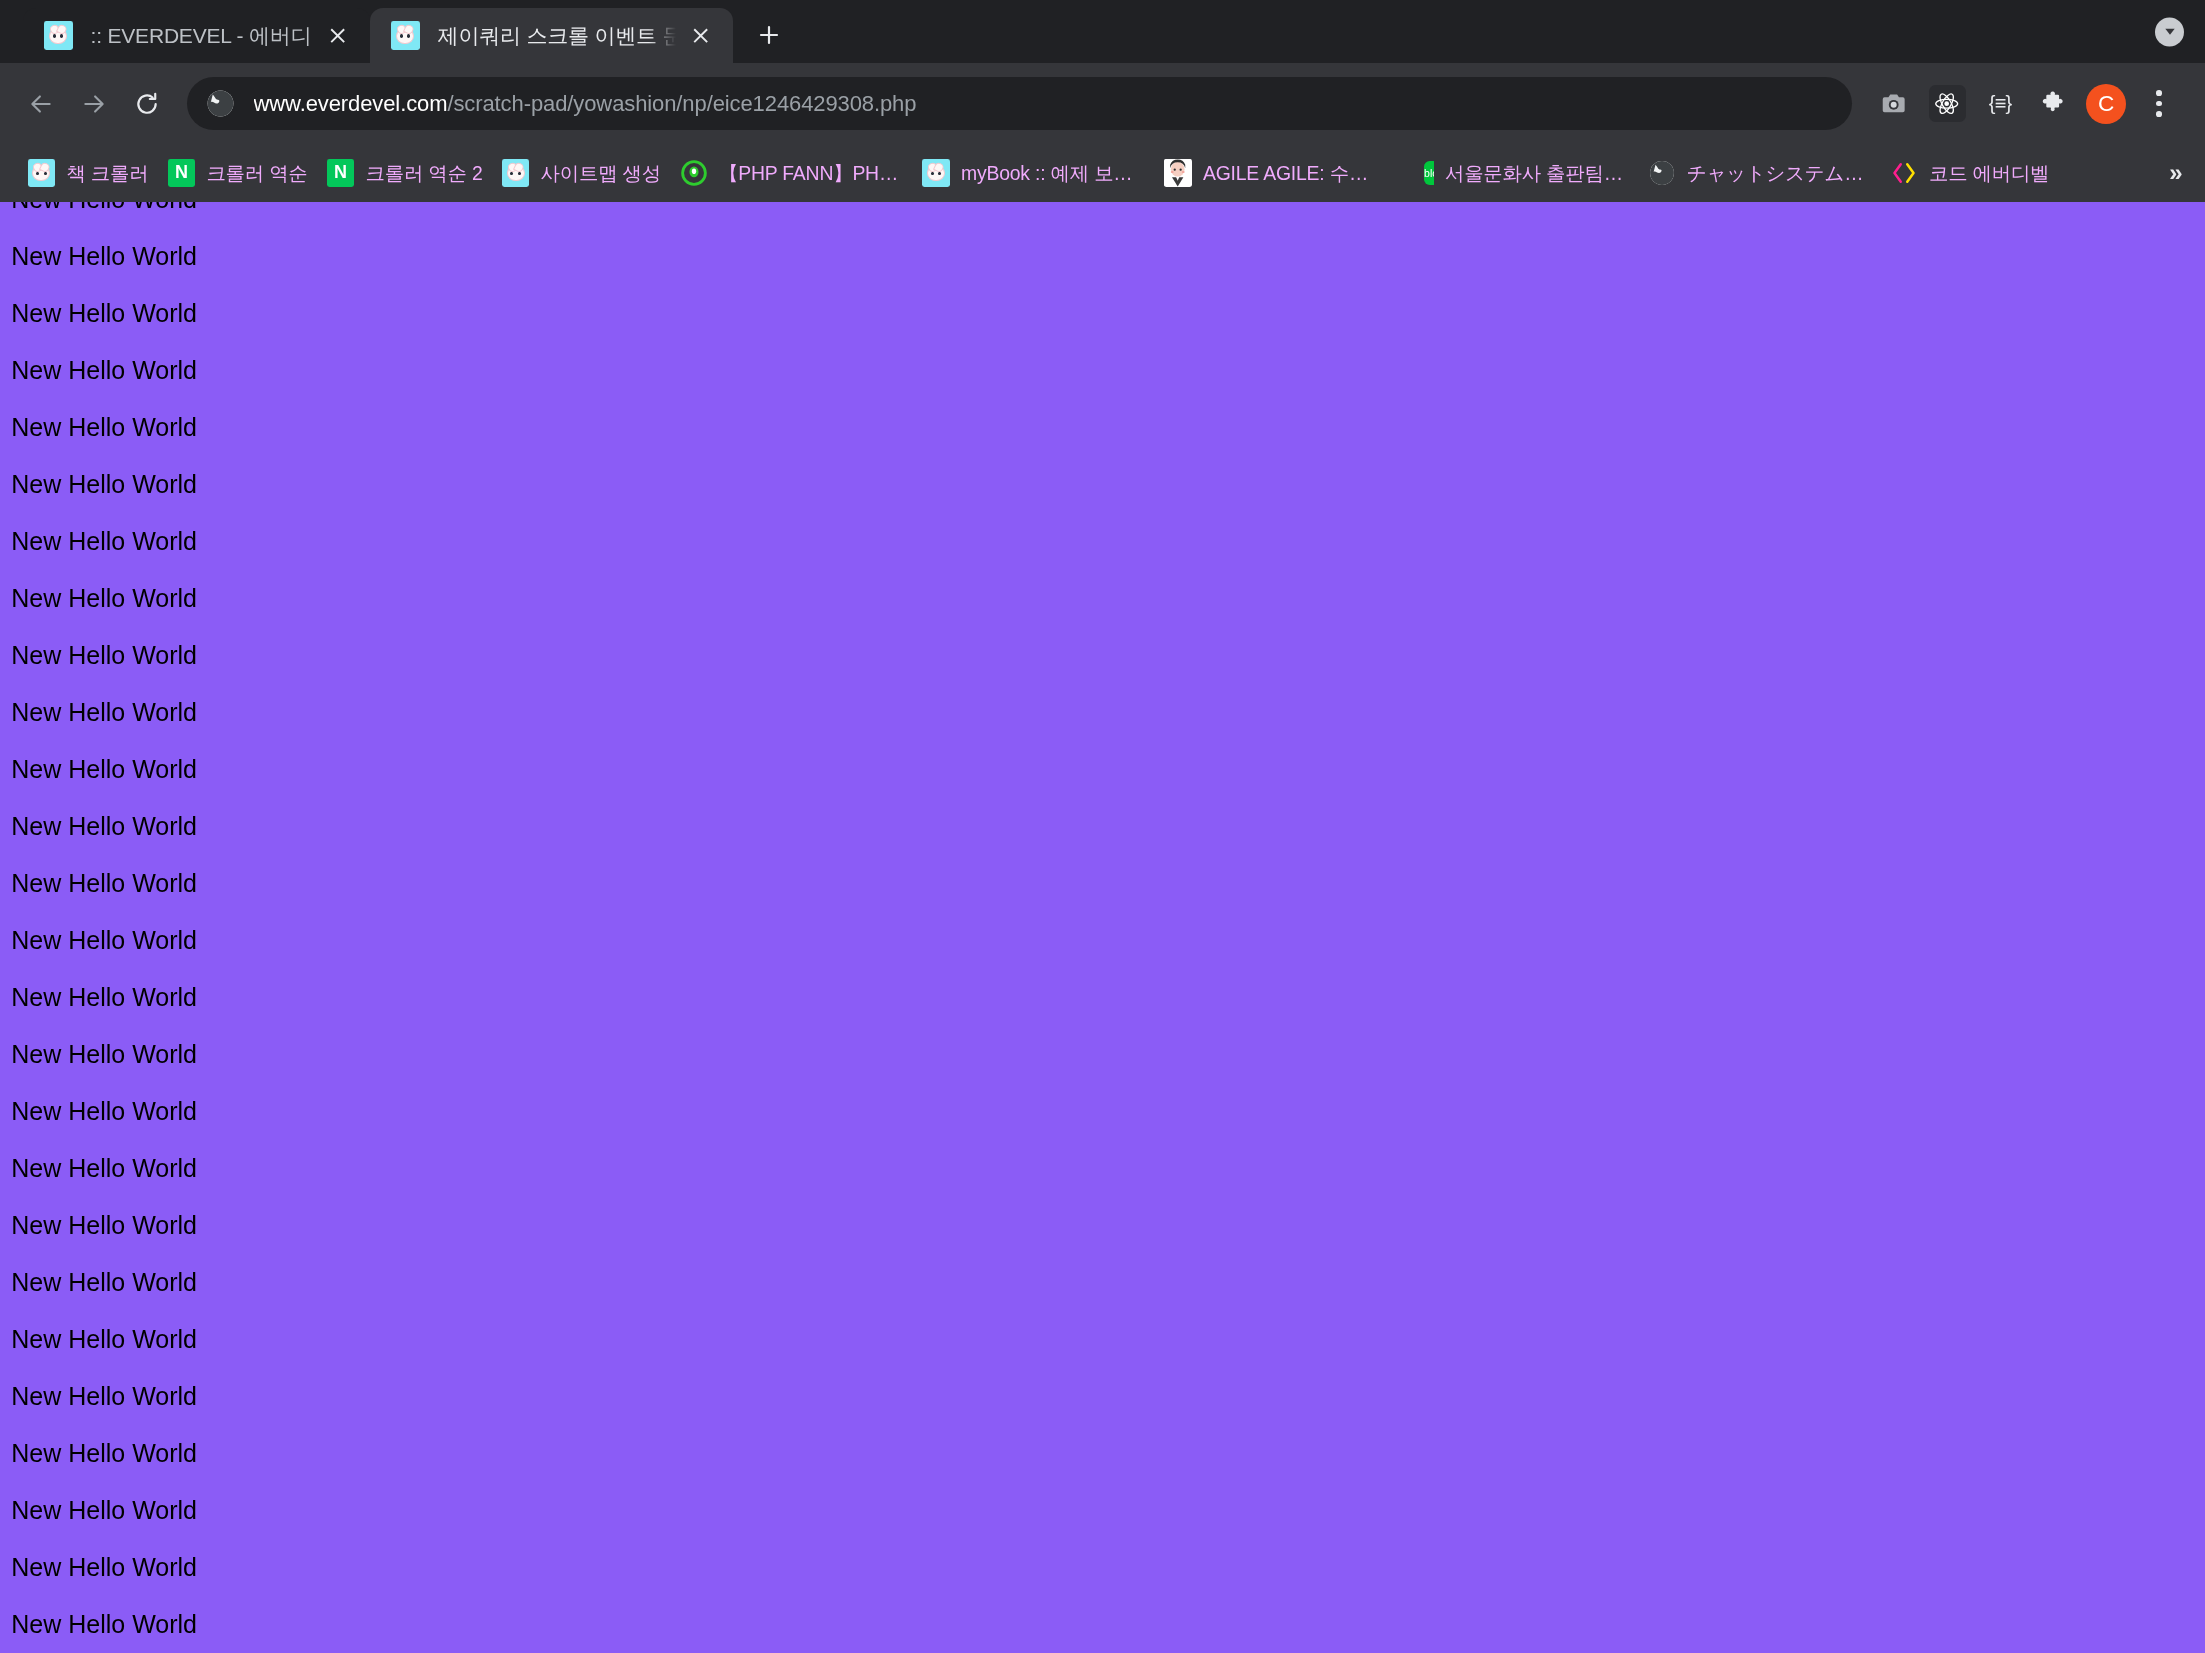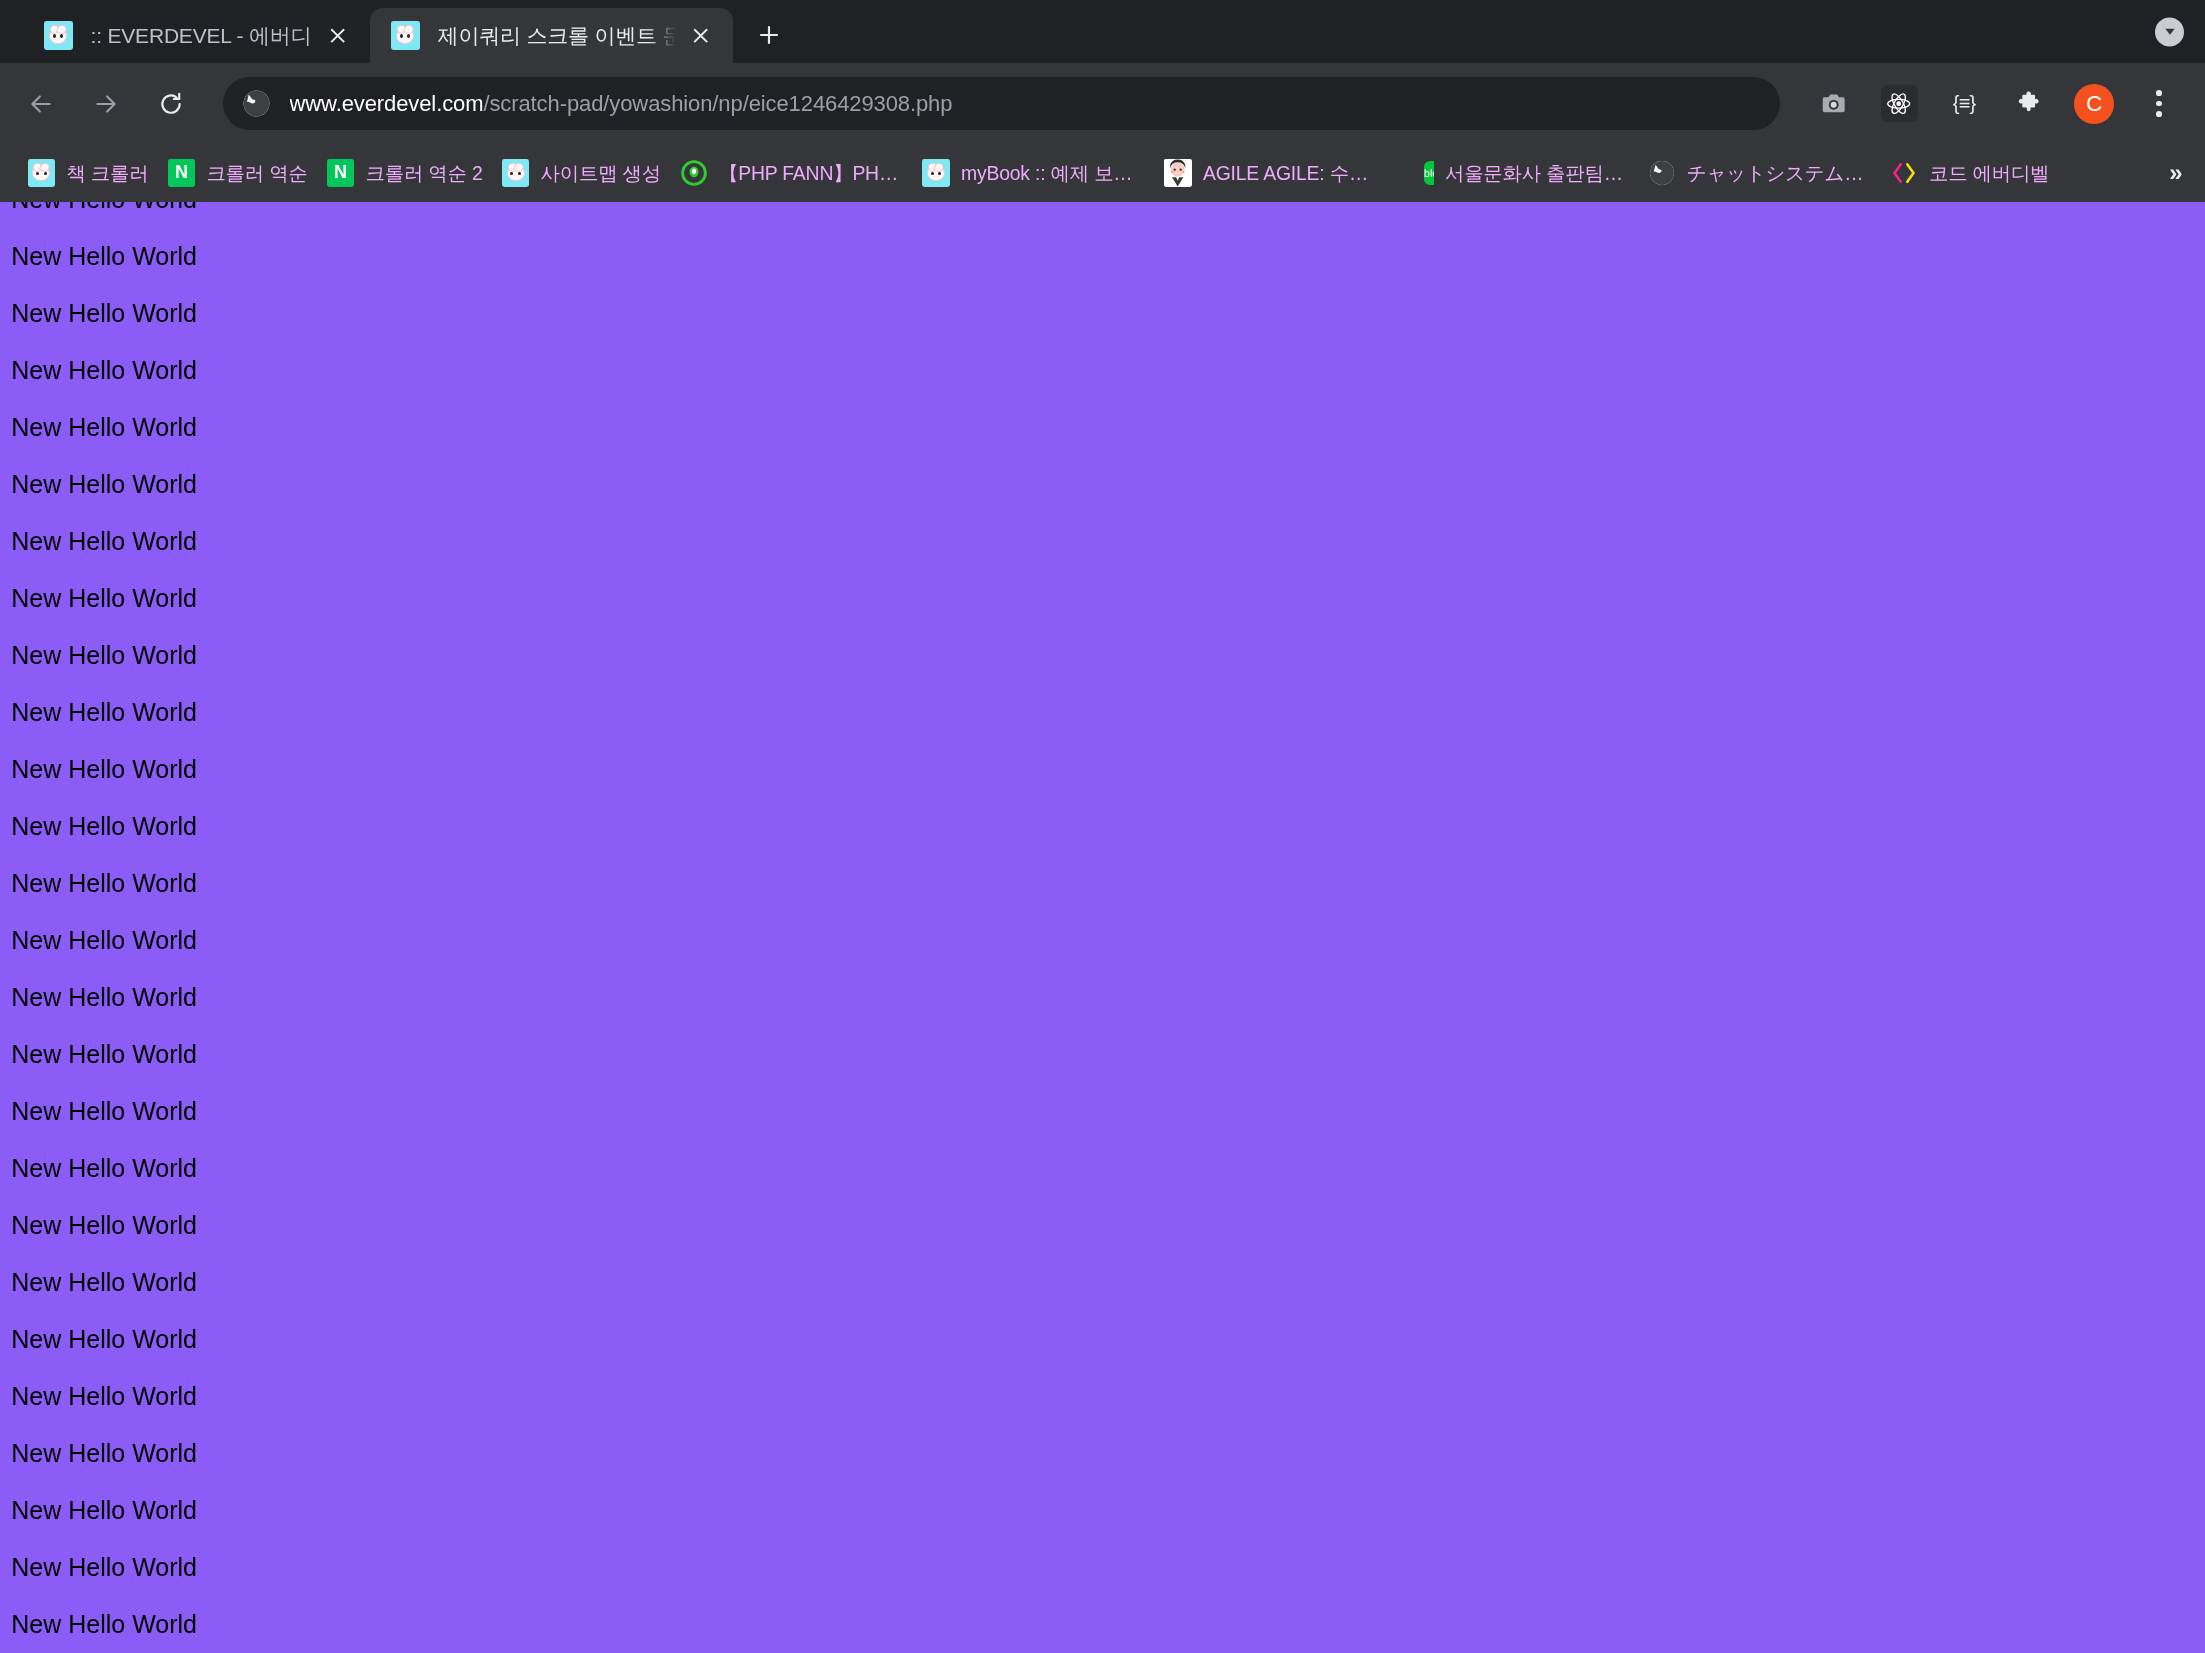--- a/index.html
+++ b/index.html
@@ -70,21 +70,21 @@
   }
   .caret-circle {
     width:29px; height:29px; border-radius:50%; background:#c9ccd0;
     display:flex; align-items:center; justify-content:center;
   }
   .caret-circle svg { width:16px; height:16px; }
 
   
   .toolbar {
     height:81px; background:#35363a; flex:none;
-    display:flex; align-items:center; padding:0 19.4px 0 14.5px; gap:12px;
+    display:flex; align-items:center; padding:0 19.4px 0 14.5px; gap:0;
   }
   .navbtn {
     width:53px; height:53px; flex:none; border-radius:50%;
     display:flex; align-items:center; justify-content:center;
   }
   .navbtn svg { width:26px; height:26px; }
   .urlbar {
     flex:1; height:53px; background:#202124; border-radius:27px;
     display:flex; align-items:center; margin:0 16px 0 13px;
     padding:0 18px; min-width:0;

